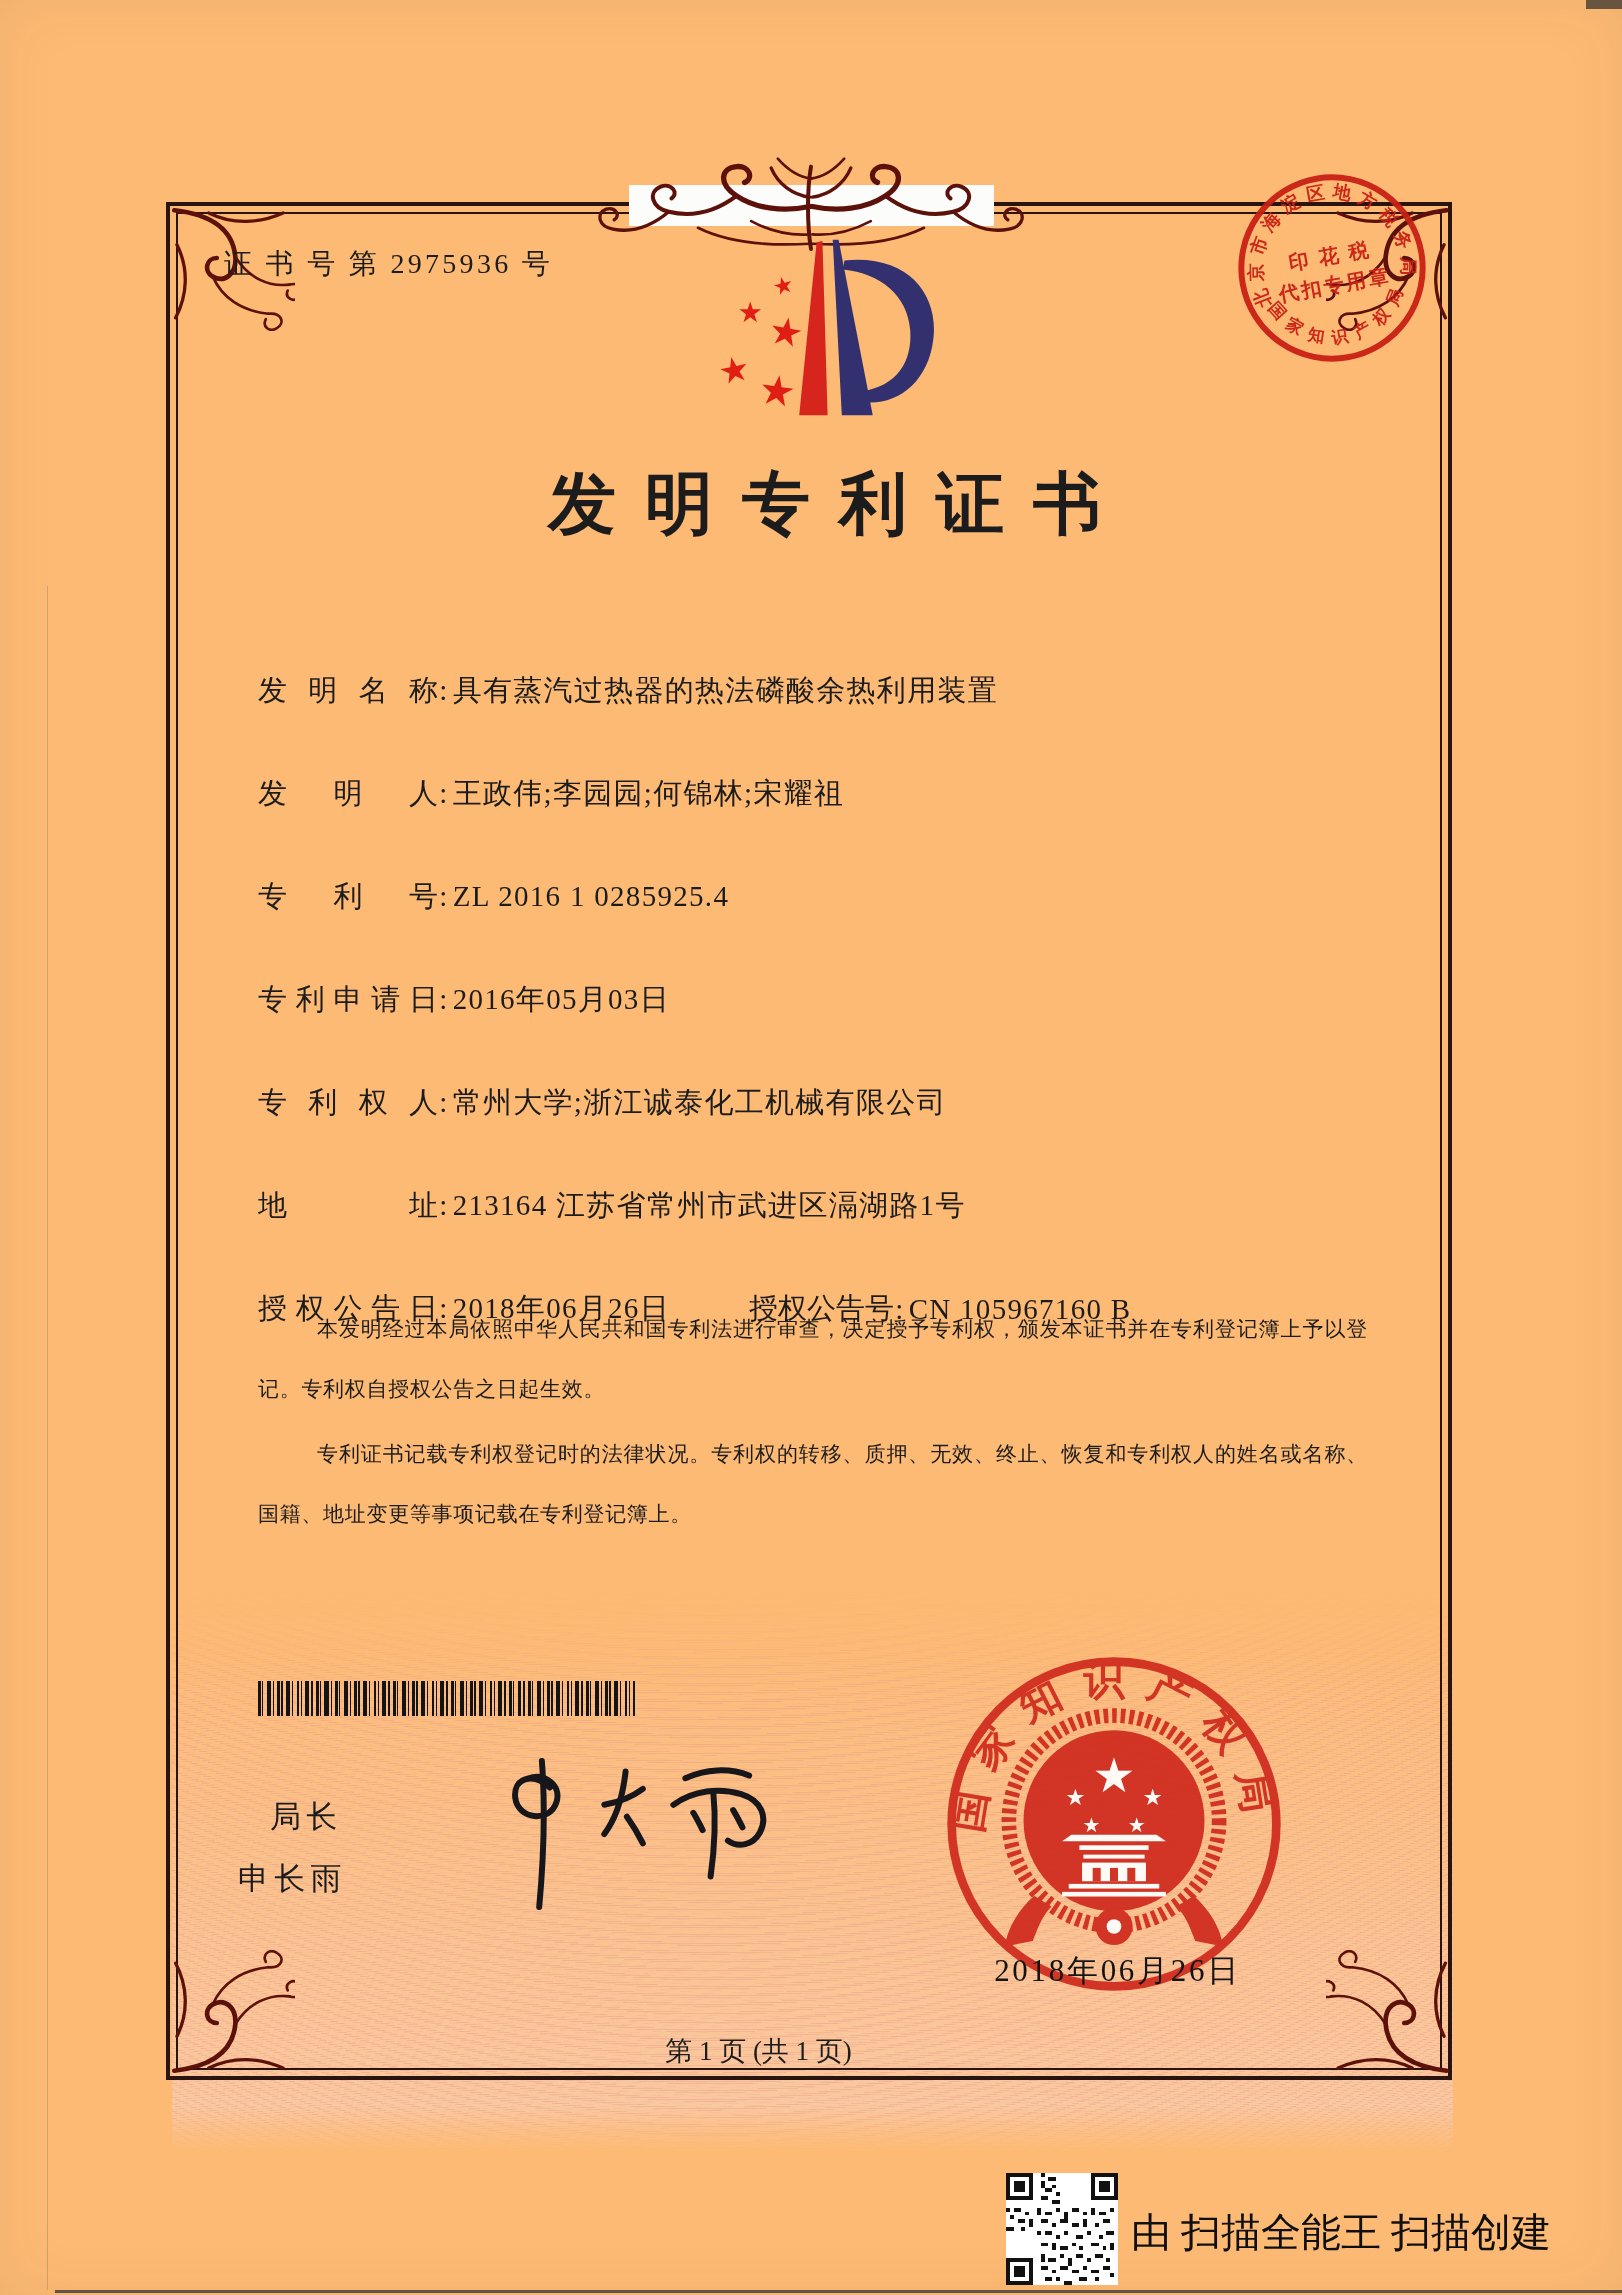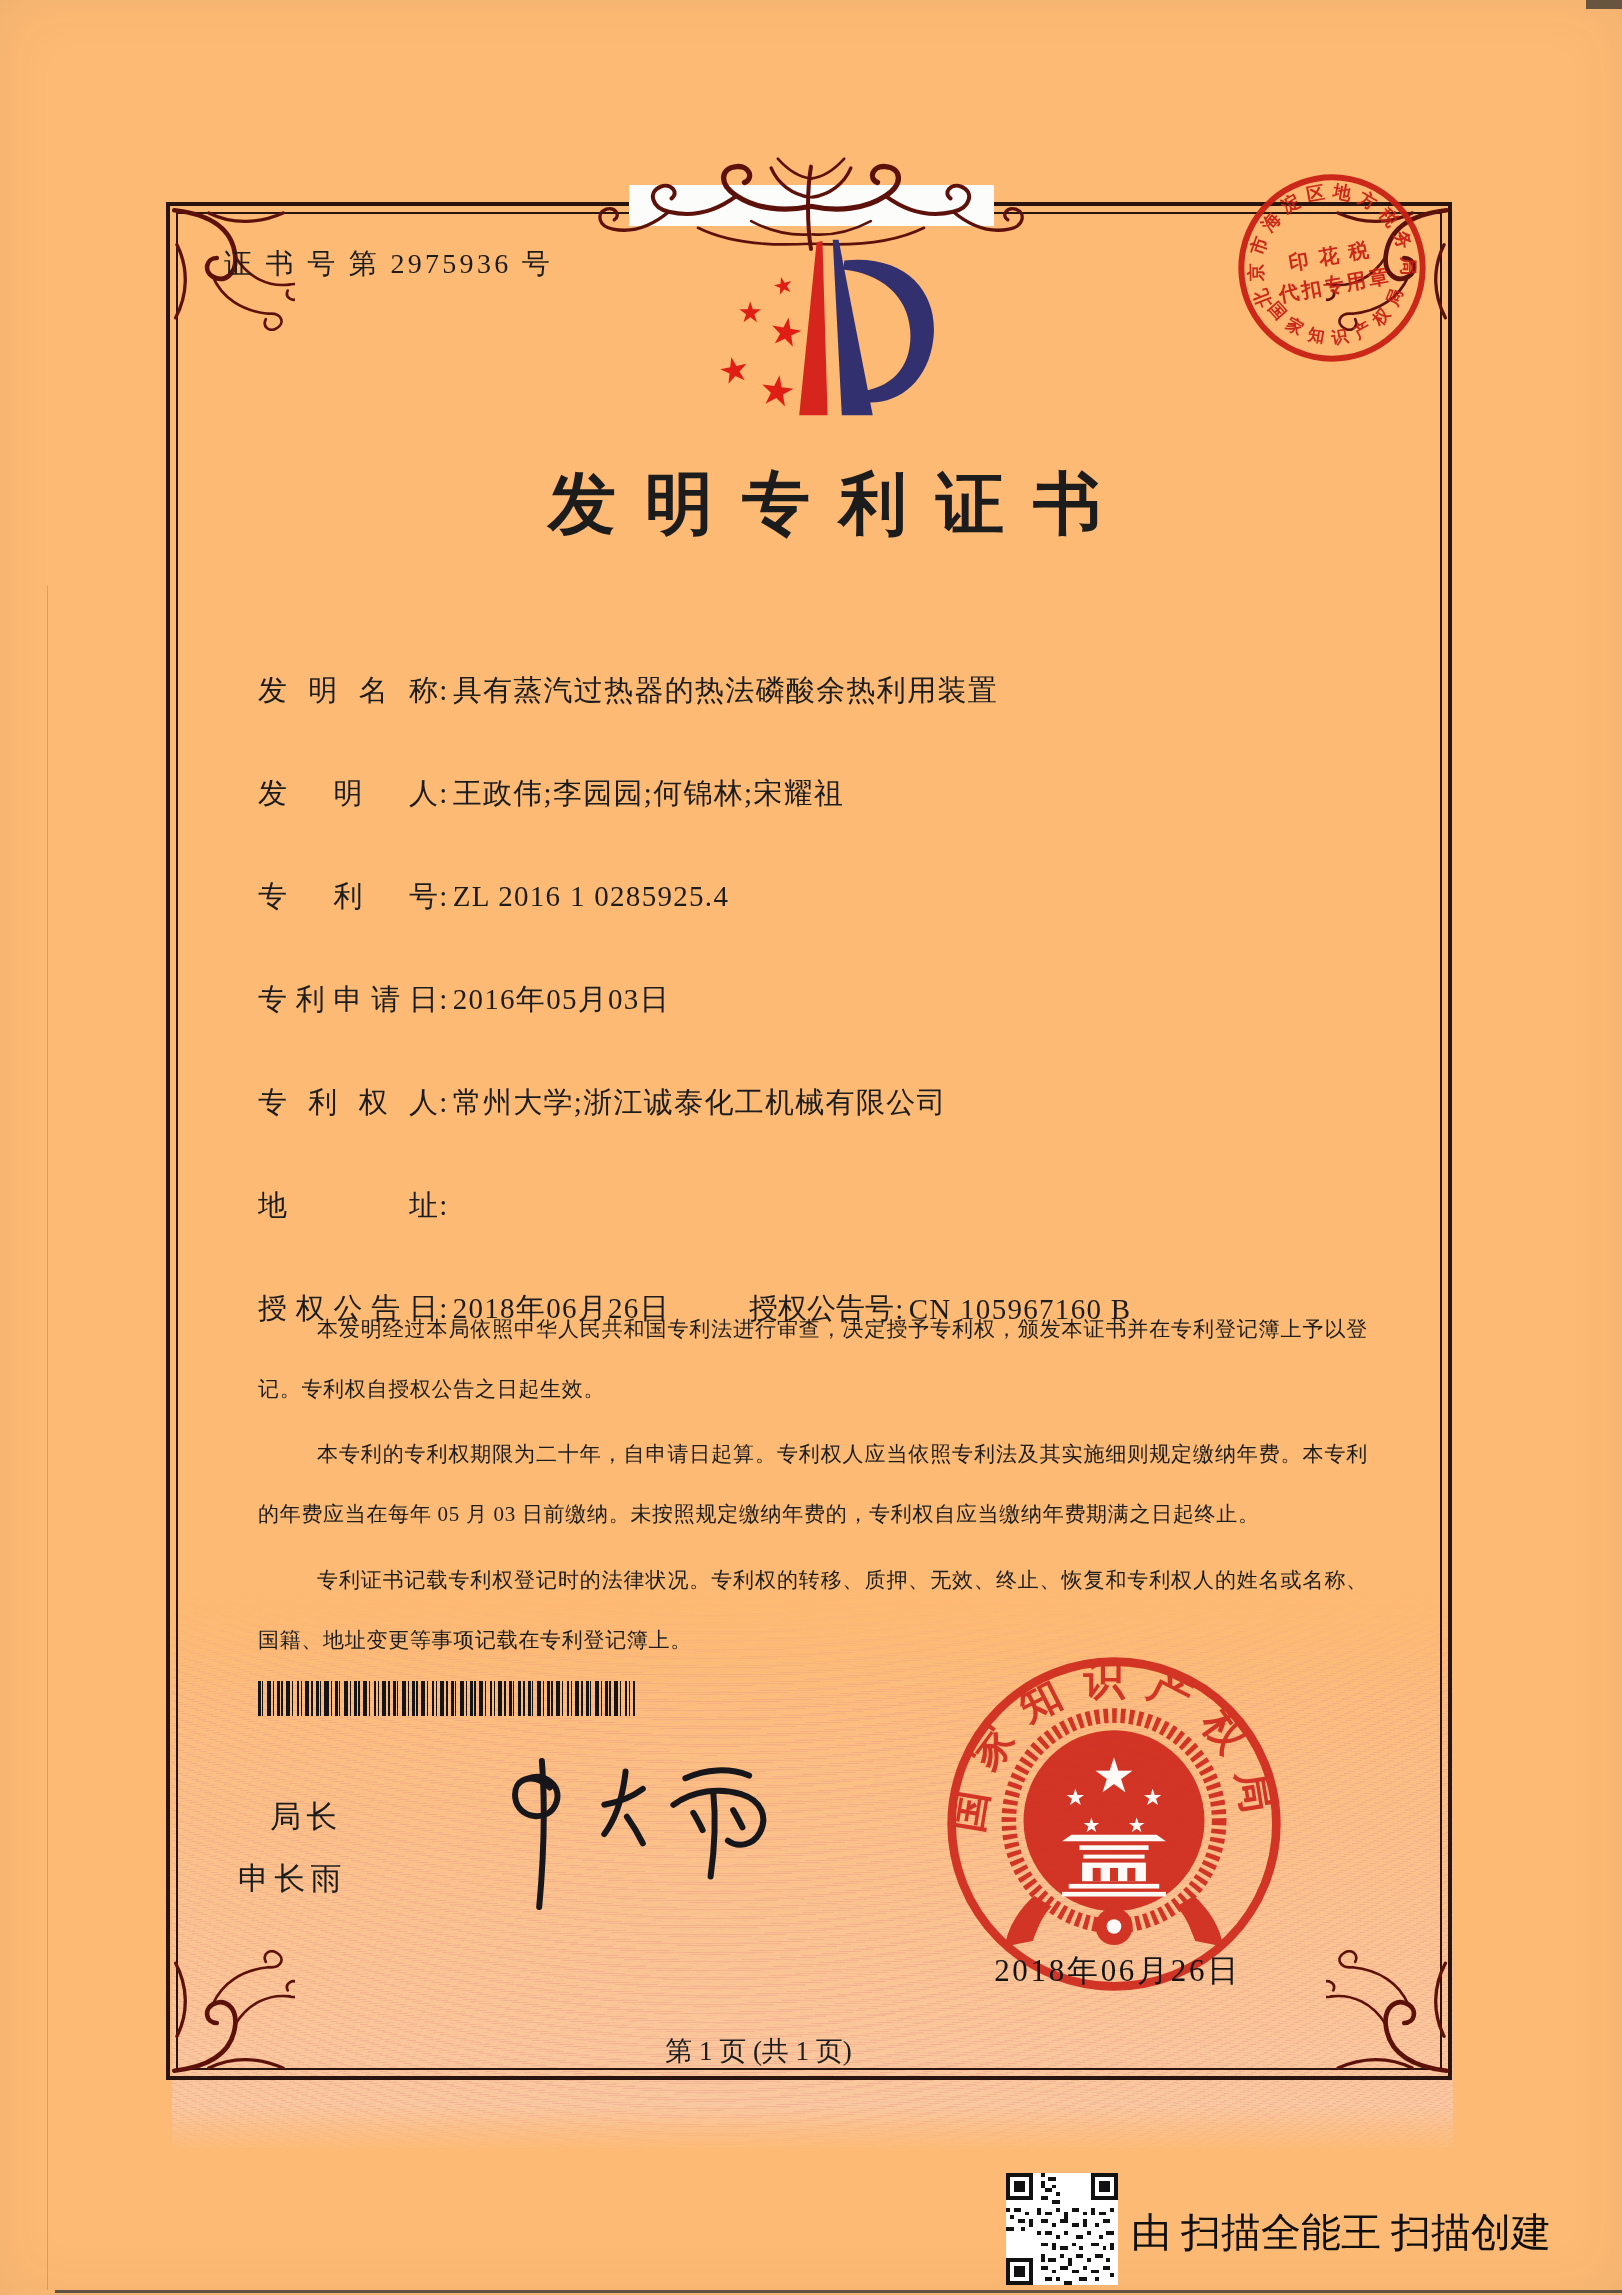--- a/index.html
+++ b/index.html
@@ -160,36 +160,36 @@
       <span class="f-value">2016年05月03日</span>
     </div>
     <div class="field-row">
       <span class="f-label">专利权人</span>
         <span class="f-colon">:</span>
       <span class="f-value">常州大学;浙江诚泰化工机械有限公司</span>
     </div>
     <div class="field-row">
       <span class="f-label">地址</span>
         <span class="f-colon">:</span>
+      <span class="f-value">213164 江苏省常州市武进区滆湖路1号</span>
     </div>
     <div class="field-row">
       <span class="f-label">授权公告日</span>
         <span class="f-colon">:</span>
       <span class="f-value">2018年06月26日</span>
       <span class="grant-group2">
         <span class="f-label-natural">授权公告号</span>
           <span class="f-colon">:</span>
         <span class="f-value">CN 105967160 B</span>
       </span>
     </div>
   </div>
 
   <div class="body-text">
     <p>本发明经过本局依照中华人民共和国专利法进行审查，决定授予专利权，颁发本证书并在专利登记簿上予以登记。专利权自授权公告之日起生效。</p>
-    <p>本专利的专利权期限为二十年，自申请日起算。专利权人应当依照专利法及其实施细则规定缴纳年费。本专利的年费应当在每年 05 月 03 日前缴纳。未按照规定缴纳年费的，专利权自应当缴纳年费期满之日起终止。</p>
     <p>专利证书记载专利权登记时的法律状况。专利权的转移、质押、无效、终止、恢复和专利权人的姓名或名称、国籍、地址变更等事项记载在专利登记簿上。</p>
   </div>
 
   <div class="barcode"></div>
 
   <div class="officer-title">局长</div>
   <div class="officer-name">申长雨</div>
 
   <svg class="signature" width="319" height="186" viewBox="0 0 480 280">
     <g stroke="#17161a" stroke-width="9" fill="none" stroke-linecap="round" stroke-linejoin="round">

